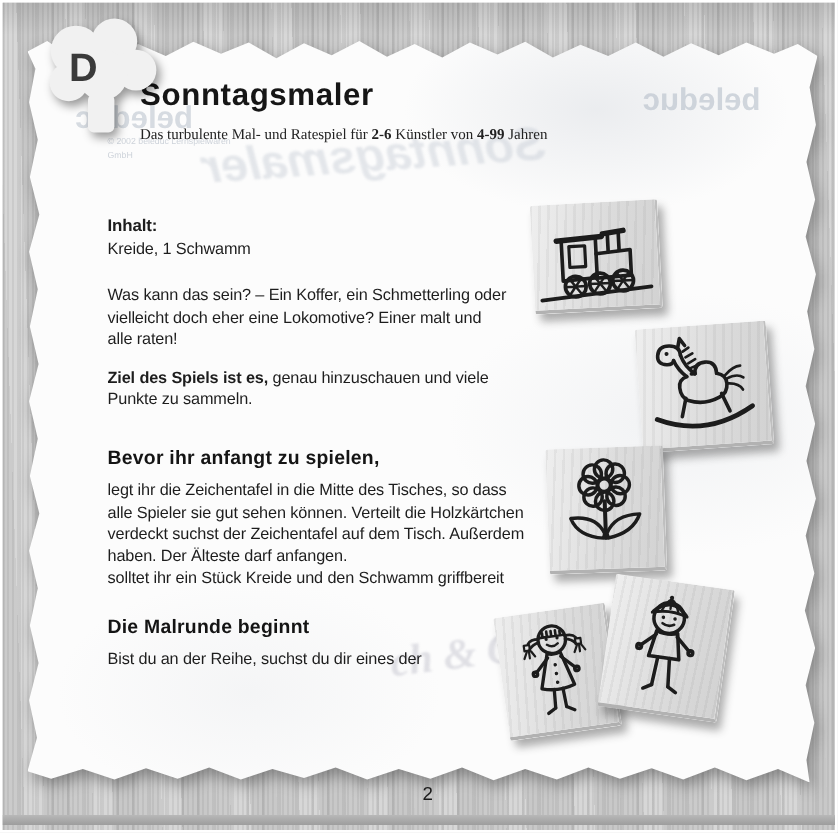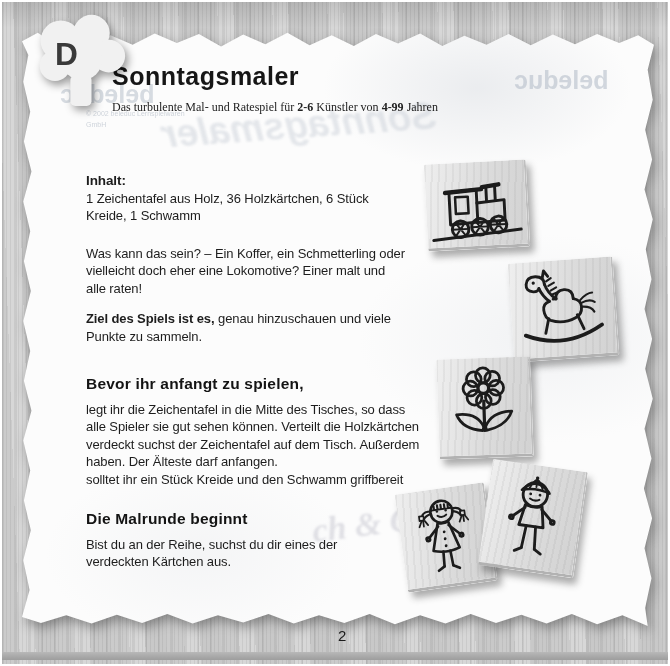--- a/index.html
+++ b/index.html
@@ -94,21 +94,20 @@
 
       <div class="header">
         <div class="title">Sonntagsmaler</div>
         <div class="subtitle">
           <span>Das turbulente Mal- und Ratespiel für </span><b>2-6</b><span> Künstler von </span><b>4-99</b><span> Jahren</span>
         </div>
       </div>
 
       <div class="content">
         <div class="h-small">Inhalt:</div>
-        <div class="line">1 Zeichentafel aus Holz, 36 Holzkärtchen, 6 Stück</div>
         <div class="line">Kreide, 1 Schwamm</div>
 
         <div class="sp20"></div>
         <div class="line">Was kann das sein? – Ein Koffer, ein Schmetterling oder</div>
         <div class="line">vielleicht doch eher eine Lokomotive? Einer malt und</div>
         <div class="line">alle raten!</div>
 
         <div class="sp13"></div>
         <div class="line"><b>Ziel des Spiels ist es,</b><span> genau hinzuschauen und viele</span></div>
         <div class="line">Punkte zu sammeln.</div>
@@ -119,21 +118,20 @@
         <div class="line">legt ihr die Zeichentafel in die Mitte des Tisches, so dass</div>
         <div class="line">alle Spieler sie gut sehen können. Verteilt die Holzkärtchen</div>
         <div class="line">verdeckt suchst der Zeichentafel auf dem Tisch.  Außerdem</div>
         <div class="line">haben.  Der Älteste darf anfangen.</div>
         <div class="line">solltet ihr ein Stück Kreide und den Schwamm griffbereit</div>
 
         <div class="sp22"></div>
         <div class="h-section">Die Malrunde beginnt</div>
         <div class="sp8"></div>
         <div class="line">Bist du an der Reihe, suchst du dir eines der</div>
-        <div class="line">verdeckten Kärtchen aus.</div>
       </div>
     </div>
   </div>
 
   <div class="cloud">
     <svg viewBox="0 0 100 105">
       <g fill="#f1f1f1">
         <circle cx="30" cy="32" r="21"></circle>
         <circle cx="62" cy="24" r="19"></circle>
         <circle cx="80" cy="48" r="17"></circle>

